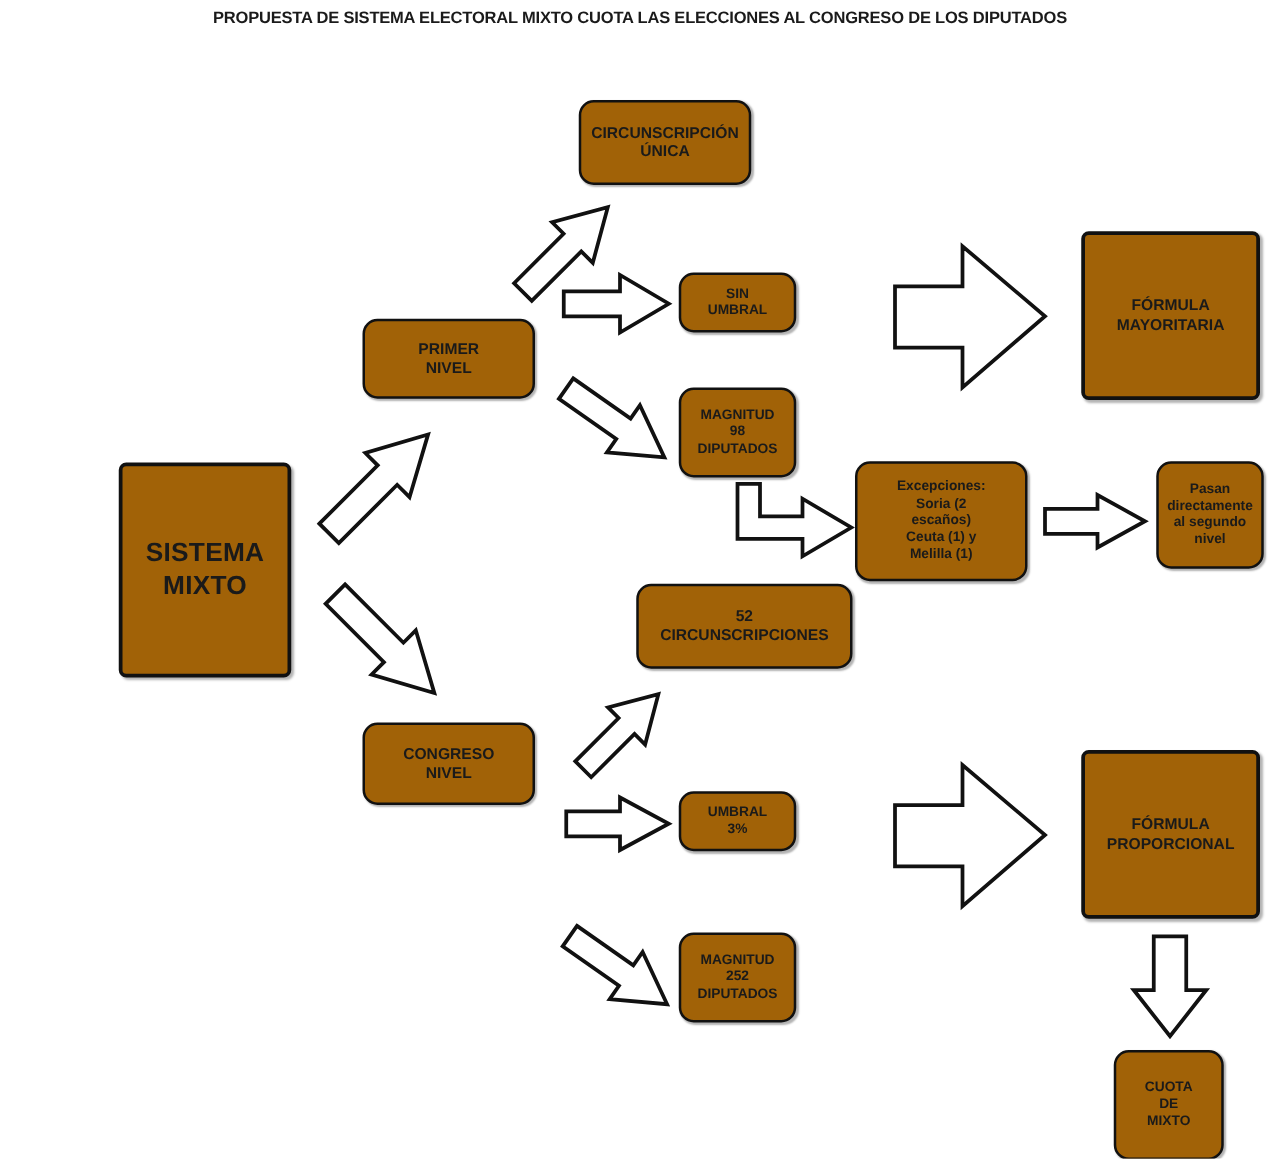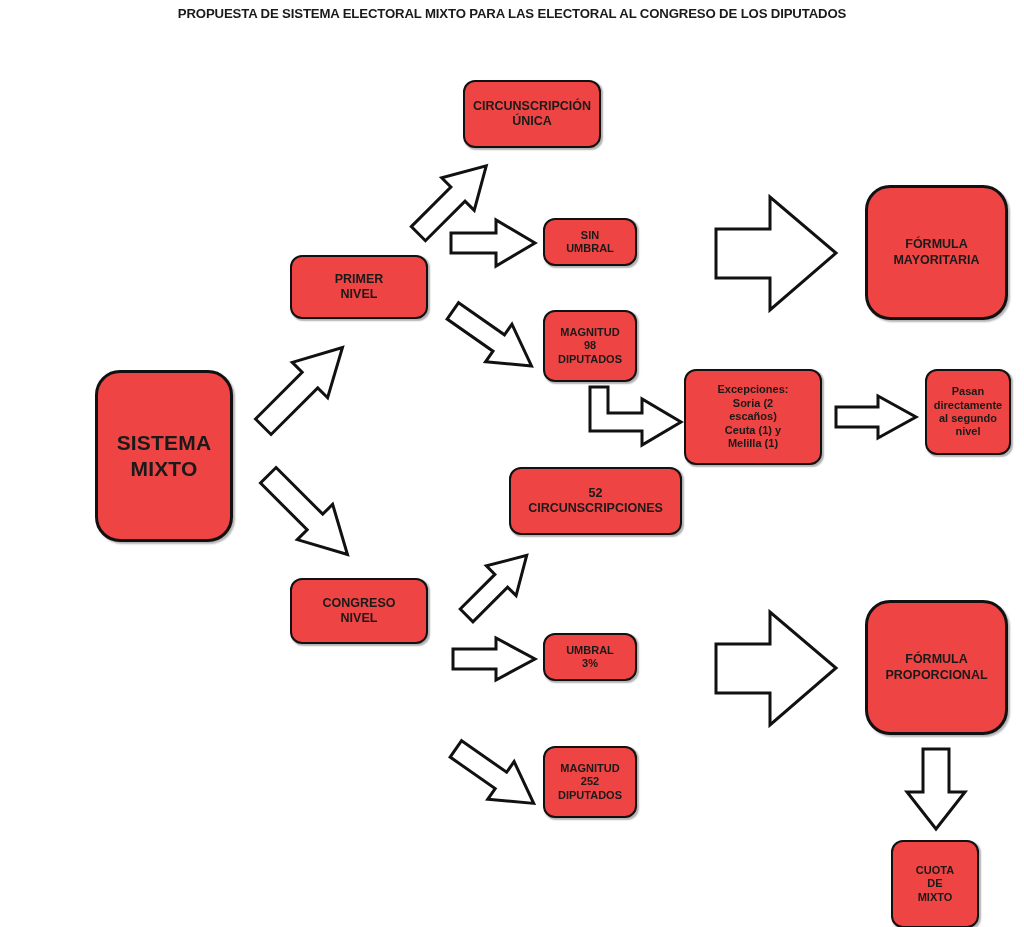--- a/index.html
+++ b/index.html
@@ -25,35 +25,35 @@
     width: 1024px;
     text-align: center;
     font-size: 13.2px;
     font-weight: bold;
     letter-spacing: -0.15px;
     color: #1a1a1a;
   }
   .node {
     position: absolute;
     box-sizing: border-box;
-    background: #ef4444;
+    background: #a16207;
     border: 2px solid #111111;
     border-radius: 12px;
     display: flex;
     align-items: center;
     justify-content: center;
     text-align: center;
     color: #1a1a1a;
     line-height: 1.22;
     white-space: pre-line;
     box-shadow: 1.5px 1.5px 1.5px rgba(0,0,0,0.30);
   }
   .node.heavy {
     border-width: 3.5px;
-    border-radius: 25px;
+    border-radius: 6px;
     box-shadow: 2px 2px 2px rgba(0,0,0,0.30);
   }
   .node .lbl { display: block; }
   .t-small  { font-size: 11px; font-weight: bold; }
   .t-mid    { font-size: 12.5px; font-weight: bold; }
   .t-big    { font-size: 21px;  font-weight: bold; letter-spacing: 0.2px; }
   .arrow {
     position: absolute;
     overflow: visible;
   }
@@ -63,21 +63,21 @@
     stroke: #111111;
     stroke-width: 3;
     stroke-linejoin: miter;
   }
 </style>
 </head>
 <body>
 
 <div id="canvas">
 
-  <div id="title">PROPUESTA DE SISTEMA ELECTORAL MIXTO PARA LAS ELECTORAL AL CONGRESO DE LOS DIPUTADOS</div>
+  <div id="title">PROPUESTA DE SISTEMA ELECTORAL MIXTO CUOTA LAS ELECCIONES AL CONGRESO DE LOS DIPUTADOS</div>
 
   <div class="node heavy" style="left:95px; top:370px; width:138px; height:172px;">
     <span class="lbl t-big">SISTEMA
 MIXTO</span>
   </div>
 
   <div class="node" style="left:290px; top:255px; width:138px; height:64px;">
     <span class="lbl t-mid">PRIMER
 NIVEL</span>
   </div>

